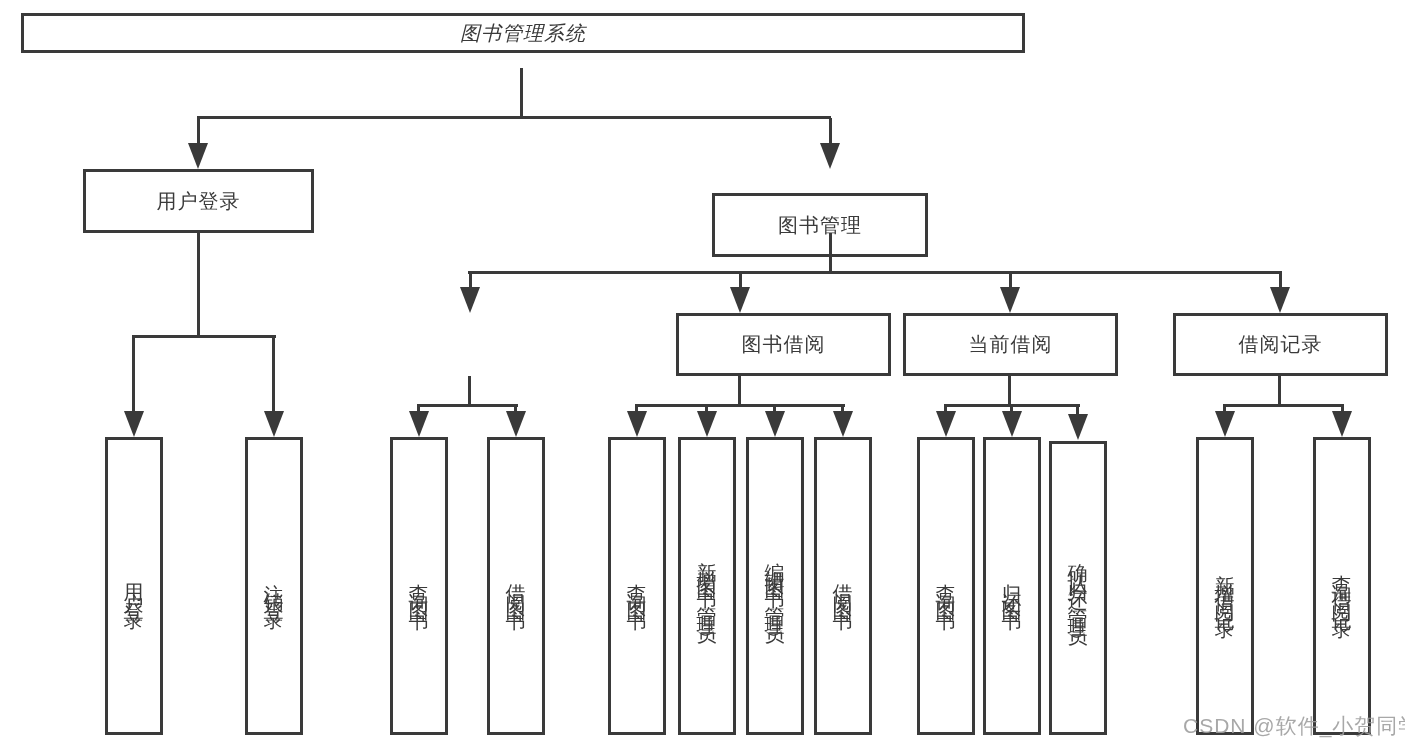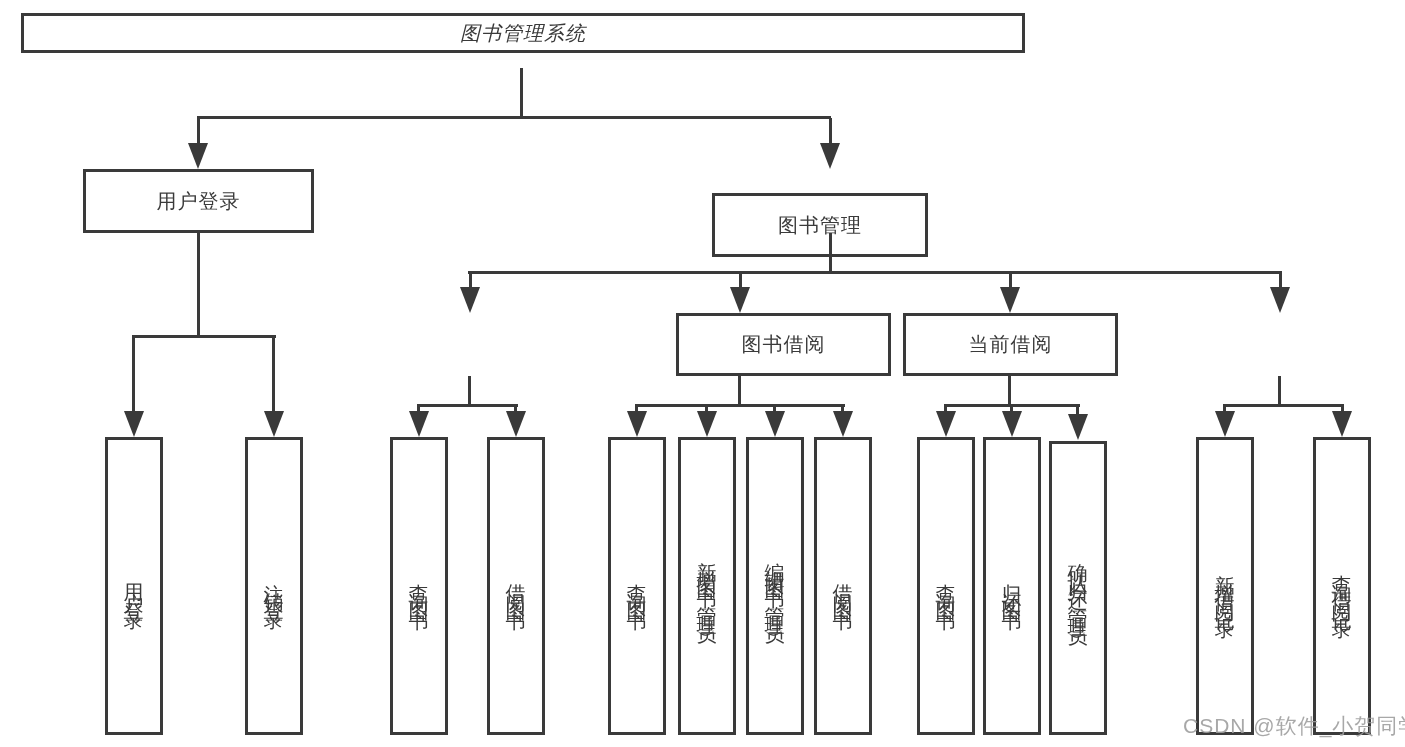--- a/index.html
+++ b/index.html
@@ -93,20 +93,21 @@
   <div class="line" style="left:739px; top:271px; width:3px; height:18px;"></div>
   <div class="line" style="left:1009px; top:271px; width:3px; height:18px;"></div>
   <div class="line" style="left:1279px; top:271px; width:3px; height:18px;"></div>
   <div class="arrow" style="left:460px; top:287px;"></div>
   <div class="arrow" style="left:730px; top:287px;"></div>
   <div class="arrow" style="left:1000px; top:287px;"></div>
   <div class="arrow" style="left:1270px; top:287px;"></div>
 
   <div class="hbox" style="left:633px; top:313px; width:215px; height:63px;margin-left:43px;">图书借阅</div>
   <div class="hbox" style="left:903px; top:313px; width:215px; height:63px;">当前借阅</div>
+  <div class="hbox" style="left:1173px; top:313px; width:215px; height:63px;">借阅记录</div>
 
   <div class="line" style="left:468px; top:376px; width:3px; height:30px;"></div>
   <div class="line" style="left:417px; top:404px; width:101px; height:3px;"></div>
   <div class="line" style="left:417px; top:404px; width:3px; height:10px;"></div>
   <div class="line" style="left:514px; top:404px; width:3px; height:10px;"></div>
   <div class="arrow" style="left:409px; top:411px;"></div>
   <div class="arrow" style="left:506px; top:411px;"></div>
 
   <div class="line" style="left:738px; top:376px; width:3px; height:30px;"></div>
   <div class="line" style="left:635px; top:404px; width:210px; height:3px;"></div>

